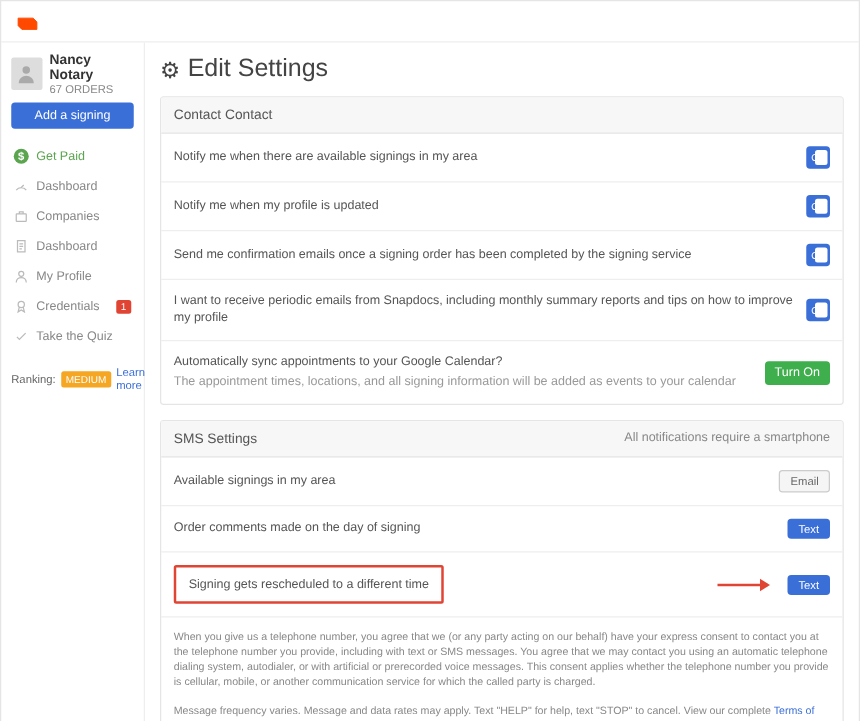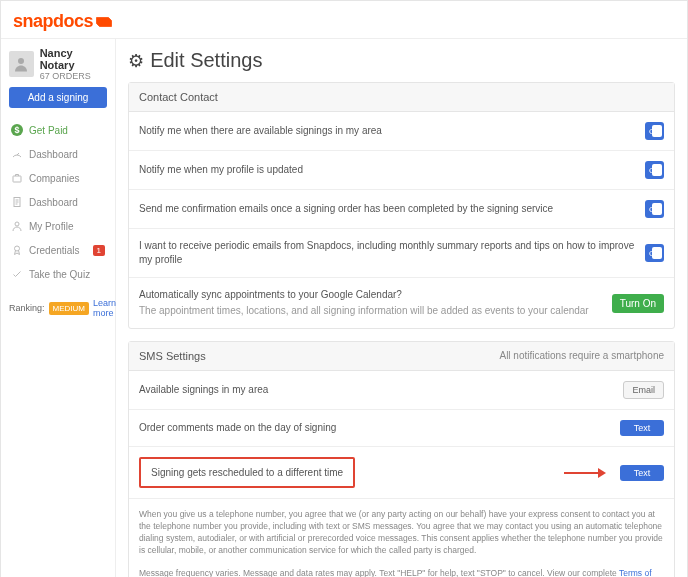--- a/index.html
+++ b/index.html
@@ -45,40 +45,39 @@
   .panel-head .title { color:#555; font-size:11px; }
   .panel-head .meta { color:#888; font-size:10px; }
   .row { border-bottom:1px solid #eee; padding:10px; display:flex; align-items:center; gap:0; }
   .row:last-child { border-bottom:none; }
   .row .text { flex:1; color:#555; line-height:1.4; }
   .row .sub { color:#999; margin-top:2px; }
   .toggle { width:19px; height:18px; background:#3b6fd8; border-radius:3px; position:relative; color:#fff; font-size:8px; display:flex; align-items:center; padding:0 4px; cursor:pointer; }
   .toggle .knob { position:absolute; right:2px; width:10px; height:12px; background:#fff; border-radius:2px; }
   .btn-green { background:#3fae4c; color:#fff; border:none; border-radius:3px; padding:4px 8px; font-size:10px; cursor:pointer; }
   .btn-email { background:#f5f5f5; border:1px solid #ccc; border-radius:3px; padding:3px 8px; font-size:9px; color:#666; cursor:pointer; }
-  .btn-text { background:#3b6fd8; color:#fff; border:none; border-radius:3px; padding:3px 8px; font-size:9px; cursor:pointer; width:44px; }
+  .btn-text { background:#3b6fd8; color:#fff; border:none; border-radius:3px; padding:3px 8px; font-size:9px; cursor:pointer; width:34px; }
 
   .highlight-box { border:2px solid #e04433; padding:8px 10px; border-radius:2px; flex:0 0 auto; max-width: 340px;}
   .arrow-container { display:flex; align-items:center; justify-content:center; width:60px; }
   .arrow-line { width:40px; height:2px; background:#e04433; position:relative; }
   .arrow-line::after { content:''; position:absolute; right:-2px; top:-4px; border-left:8px solid #e04433; border-top:5px solid transparent; border-bottom:5px solid transparent; }
 
   .row-highlight { gap:6px; }
   .row-highlight .spacer { flex:1; }
 
   .legal { padding:10px; font-size:8.5px; color:#888; line-height:1.4; }
   .legal a { color:#3b6fd8; text-decoration:none; }
 </style>
 </head>
 <body>
 
 <div class="app">
   <div class="header">
     <div class="logo">
-      <span class="logo-text">snapdocs</span>
       <svg class="logo-icon" viewBox="0 0 24 20">
           <path fill="#ff4a00" d="M2 4 h16 l4 4 v8 h-16 l-4-4 z M5 6 v8 M9 6 v8 M13 6 v8" stroke="#ff4a00" stroke-width="1"></path>
         </svg>
     </div>
   </div>
 
   <div class="body">
     <div class="sidebar">
       <div class="user-block">
         <div class="avatar">

